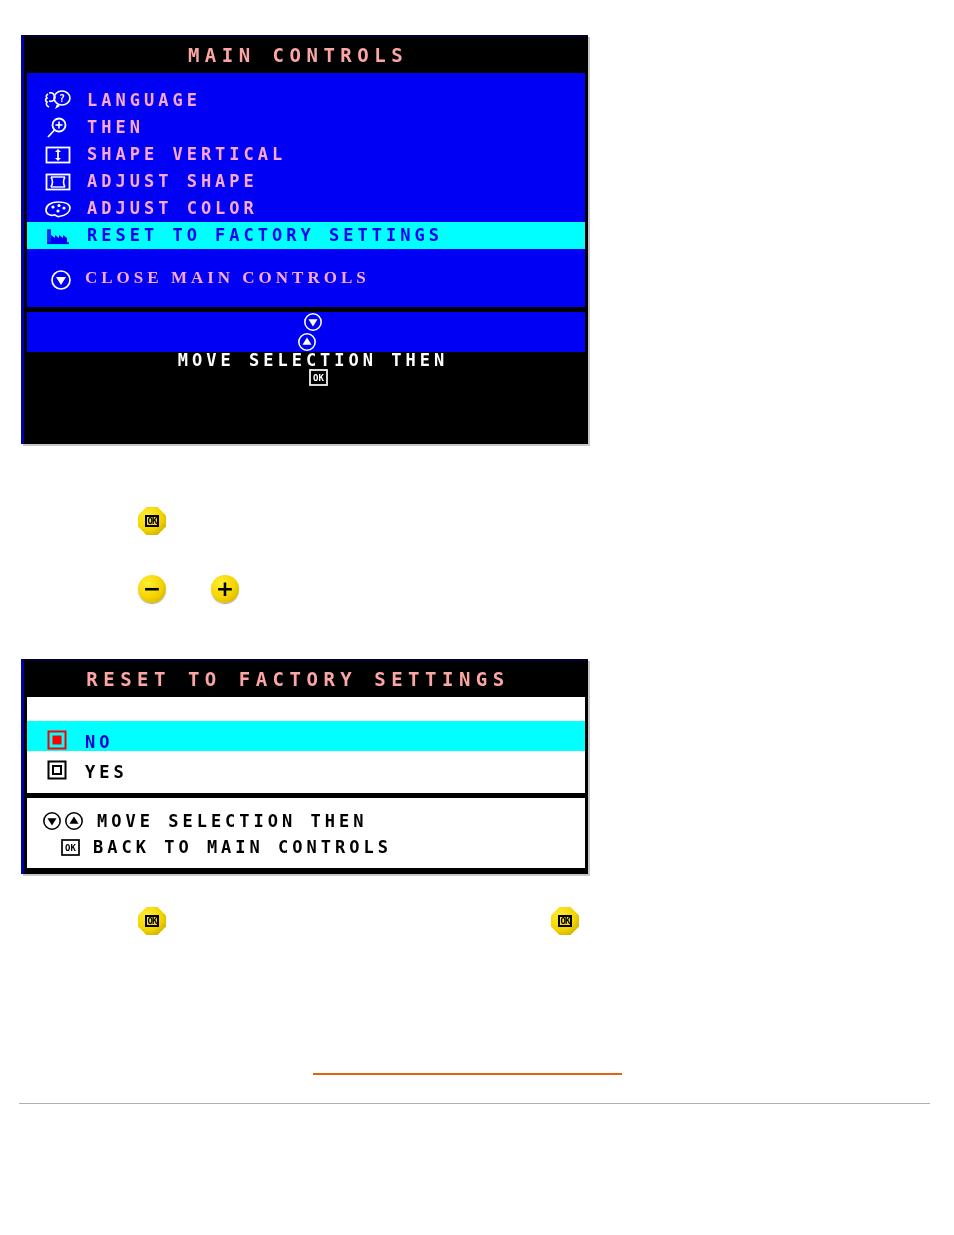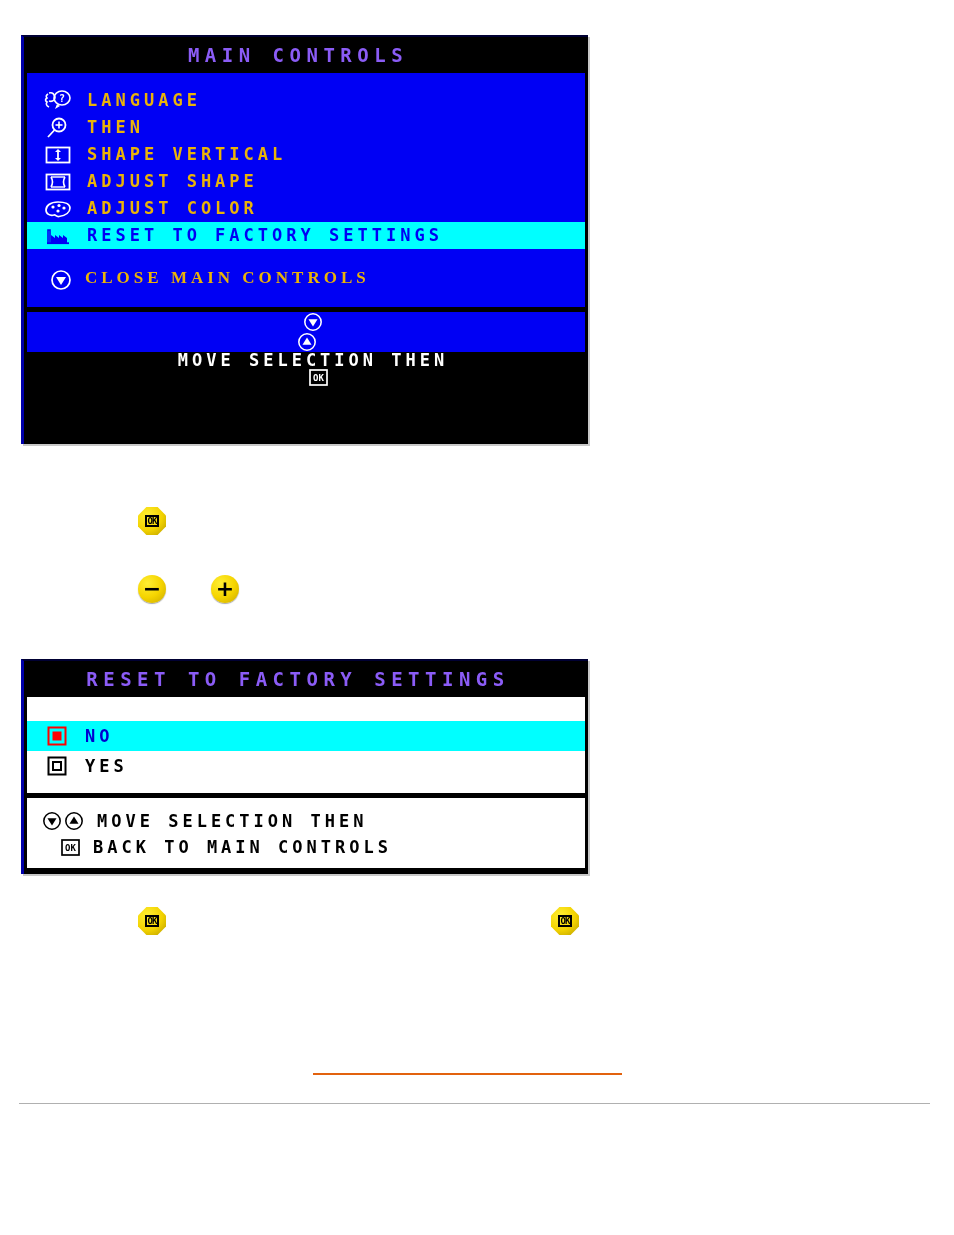--- a/index.html
+++ b/index.html
@@ -19,21 +19,21 @@
   .osd {
     position: absolute;
     box-sizing: border-box;
     border-left: 3px solid #0000a8;
     border-top: 2px solid #000033;
     background: #000000;
     box-shadow: 2px 2px 0 #c8c8c8;
   }
 
   .osd-title {
-    color: #8b5cf6;
+    color: #fca5a5;
     text-align: center;
     font-size: 19px;
     letter-spacing: 5.5px;
     font-weight: bold;
     line-height: 1;
     padding: 9px 16px 8px 0;
     background: #000000;
     white-space: pre;
   }
 
@@ -62,21 +62,21 @@
   .menu-icon {
     width: 30px;
     min-width: 30px;
     height: 22px;
     margin-right: 14px;
     display: flex;
     align-items: center;
     justify-content: center;
   }
   .menu-label {
-    color: #eab308;
+    color: #f9a8d4;
     font-size: 17px;
     letter-spacing: 4px;
     font-weight: bold;
     white-space: pre;
     line-height: 1;
   }
   .menu-row.selected .menu-label {
     color: #0000f4;
   }
 
@@ -125,21 +125,21 @@
     width: 567px;
     height: 215px;
   }
   #panel-reset .osd-body {
     background: #ffffff;
     margin: 0 3px;
     padding: 0;
   }
   .rrow {
     display: flex;
-    align-items: center;
+    align-items: flex-end;
     height: 30px;
     padding-left: 18px;
     background: #ffffff;
   }
   .rrow.selected { background: #00ffff; }
   .rrow .menu-icon { width: 24px; min-width: 24px; margin-right: 16px; }
   .rlabel {
     color: #000000;
     font-size: 17px;
     letter-spacing: 4px;

